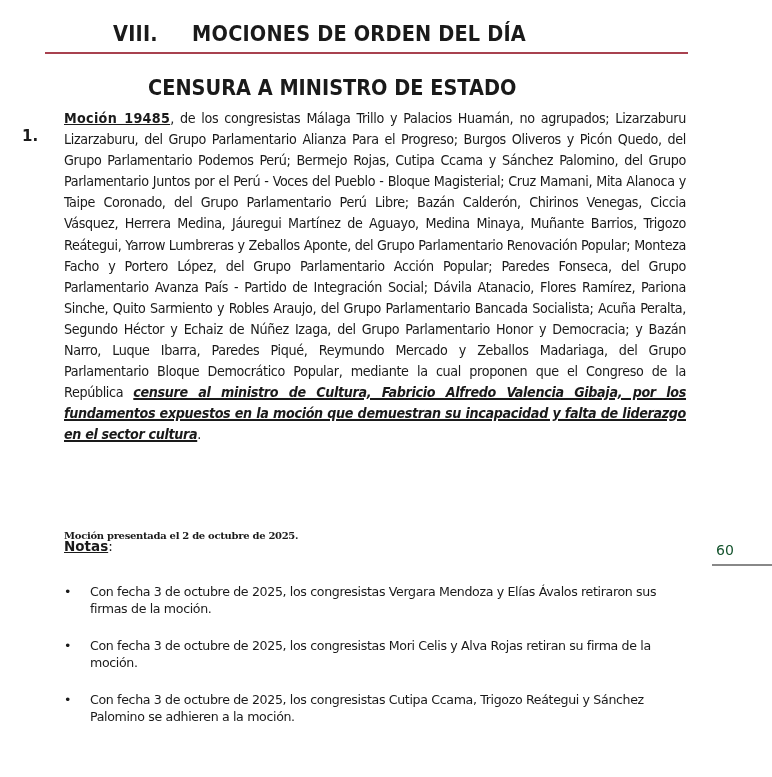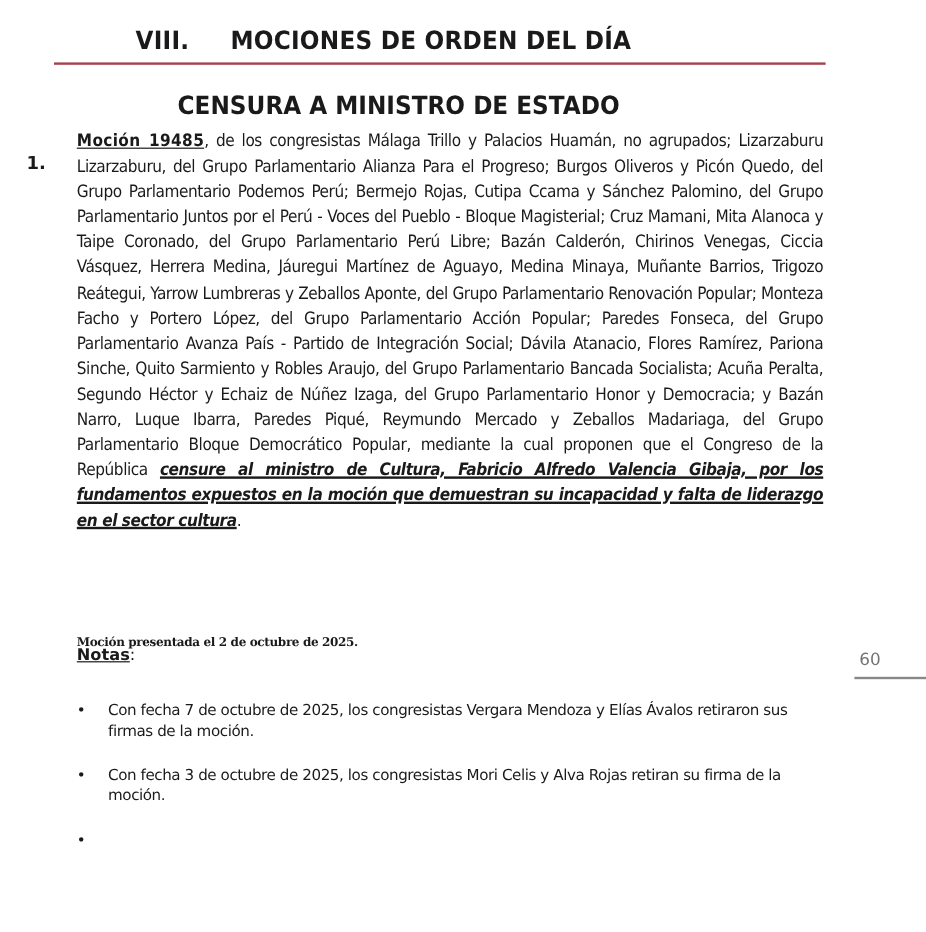--- a/index.html
+++ b/index.html
@@ -22,21 +22,21 @@
       font-size: 14.2px; line-height: 21.1px; text-align: justify;
       font-family: "DejaVu Sans Condensed", "DejaVu Sans", sans-serif;
       letter-spacing: -0.35px;
     }
     .motion-body .motion-id { font-weight: bold; text-decoration: underline; letter-spacing: 0.3px; }
     .motion-body .emph { font-weight: bold; font-style: italic; text-decoration: underline; text-decoration-thickness: 2px; }
     .presented {
       position: absolute; left: 64px; top: 530px; font-weight: bold; font-size: 10px;
       font-family: "DejaVu Serif", serif; letter-spacing: -0.3px;
     }
-    .page-number { position: absolute; left: 716px; top: 542px; font-size: 14px; color: #737373; }
+    .page-number { position: absolute; left: 716px; top: 542px; font-size: 14px; color: #14532d; }
     .page-rule { position: absolute; left: 712px; top: 564px; width: 60px; height: 2px; background: #888; }
     .notes-title { position: absolute; left: 64px; top: 538px; font-size: 13.5px; }
     .notes-title u { font-weight: bold; }
     .notes { position: absolute; left: 64px; top: 584px; width: 624px; margin: 0; padding: 0; list-style: none; }
     .notes li { position: relative; padding-left: 26px; font-size: 12.6px; line-height: 16.5px; letter-spacing: -0.35px; margin-bottom: 21px; }
     .notes li .bullet { position: absolute; left: 0; top: 0; }
   </style>
 </head>
 <body>
 
@@ -51,16 +51,16 @@
 <div class="motion-body"><span class="motion-id">Moción 19485</span><span>, de los congresistas Málaga Trillo y Palacios Huamán, no agrupados; Lizarzaburu Lizarzaburu, del Grupo Parlamentario Alianza Para el Progreso; Burgos Oliveros y Picón Quedo, del Grupo Parlamentario Podemos Perú; Bermejo Rojas, Cutipa Ccama y Sánchez Palomino, del Grupo Parlamentario Juntos por el Perú - Voces del Pueblo - Bloque Magisterial; Cruz Mamani, Mita Alanoca y Taipe Coronado, del Grupo Parlamentario Perú Libre; Bazán Calderón, Chirinos Venegas, Ciccia Vásquez, Herrera Medina, Jáuregui Martínez de Aguayo, Medina Minaya, Muñante Barrios, Trigozo Reátegui, Yarrow Lumbreras y Zeballos Aponte, del Grupo Parlamentario Renovación Popular; Monteza Facho y Portero López, del Grupo Parlamentario Acción Popular; Paredes Fonseca, del Grupo Parlamentario Avanza País - Partido de Integración Social; Dávila Atanacio, Flores Ramírez, Pariona Sinche, Quito Sarmiento y Robles Araujo, del Grupo Parlamentario Bancada Socialista; Acuña Peralta, Segundo Héctor y Echaiz de Núñez Izaga, del Grupo Parlamentario Honor y Democracia; y Bazán Narro, Luque Ibarra, Paredes Piqué, Reymundo Mercado y Zeballos Madariaga, del Grupo Parlamentario Bloque Democrático Popular, mediante la cual proponen que el Congreso de la República </span><span class="emph">censure al ministro de Cultura, Fabricio Alfredo Valencia Gibaja, por los fundamentos expuestos en la moción que demuestran su incapacidad y falta de liderazgo en el sector cultura</span><span>.</span></div>
 
 <div class="presented">Moción presentada el 2 de octubre de 2025.</div>
 
 <div class="page-number">60</div>
 <div class="page-rule"></div>
 
 <div class="notes-title"><u>Notas</u><span>:</span></div>
 
 <ul class="notes">
-  <li><span class="bullet">•</span><span>Con fecha 7 de octubre de 2025, los congresistas Vergara Mendoza y Elías Ávalos retiraron sus firmas de la moción.</span></li>
+  <li><span class="bullet">•</span><span>Con fecha 3 de octubre de 2025, los congresistas Vergara Mendoza y Elías Ávalos retiraron sus firmas de la moción.</span></li>
   <li><span class="bullet">•</span><span>Con fecha 3 de octubre de 2025, los congresistas Mori Celis y Alva Rojas retiran su firma de la moción.</span></li>
-  <li><span class="bullet">•</span></li>
+  <li><span class="bullet">•</span><span>Con fecha 3 de octubre de 2025, los congresistas Cutipa Ccama, Trigozo Reátegui y Sánchez Palomino se adhieren a la moción.</span></li>
 </ul>
 
 </body></html>

